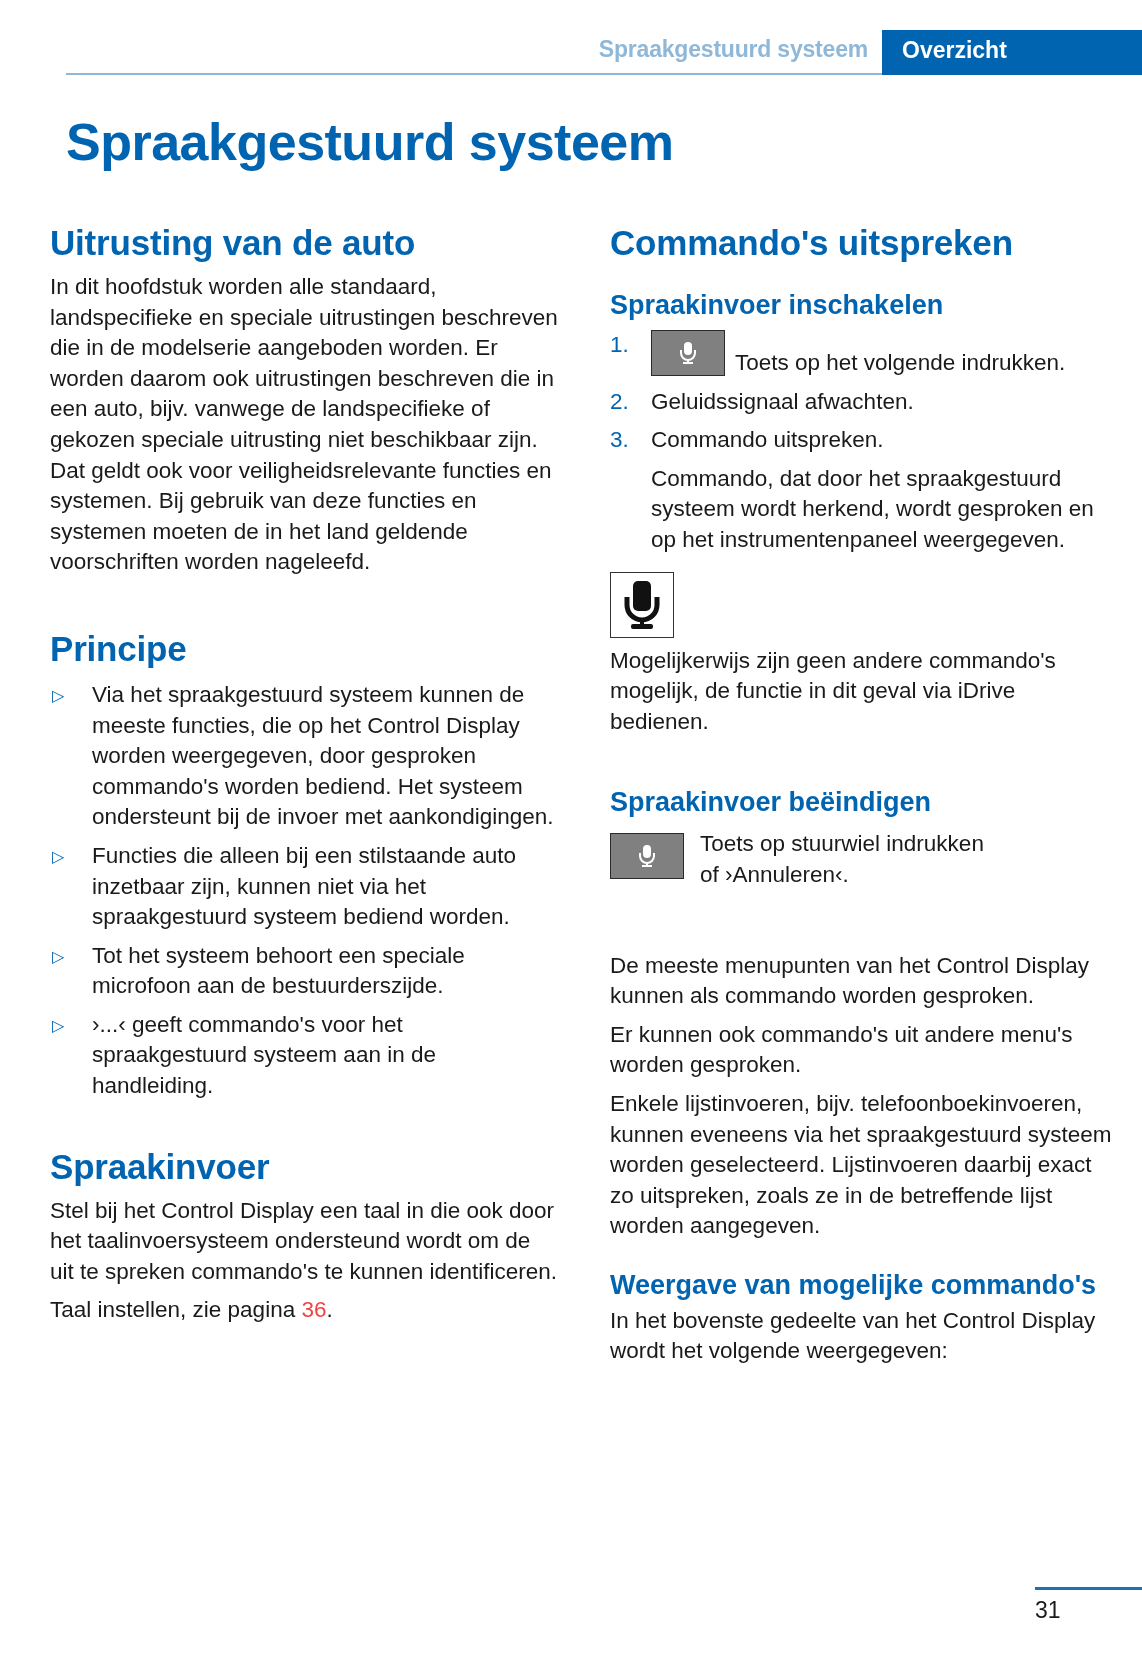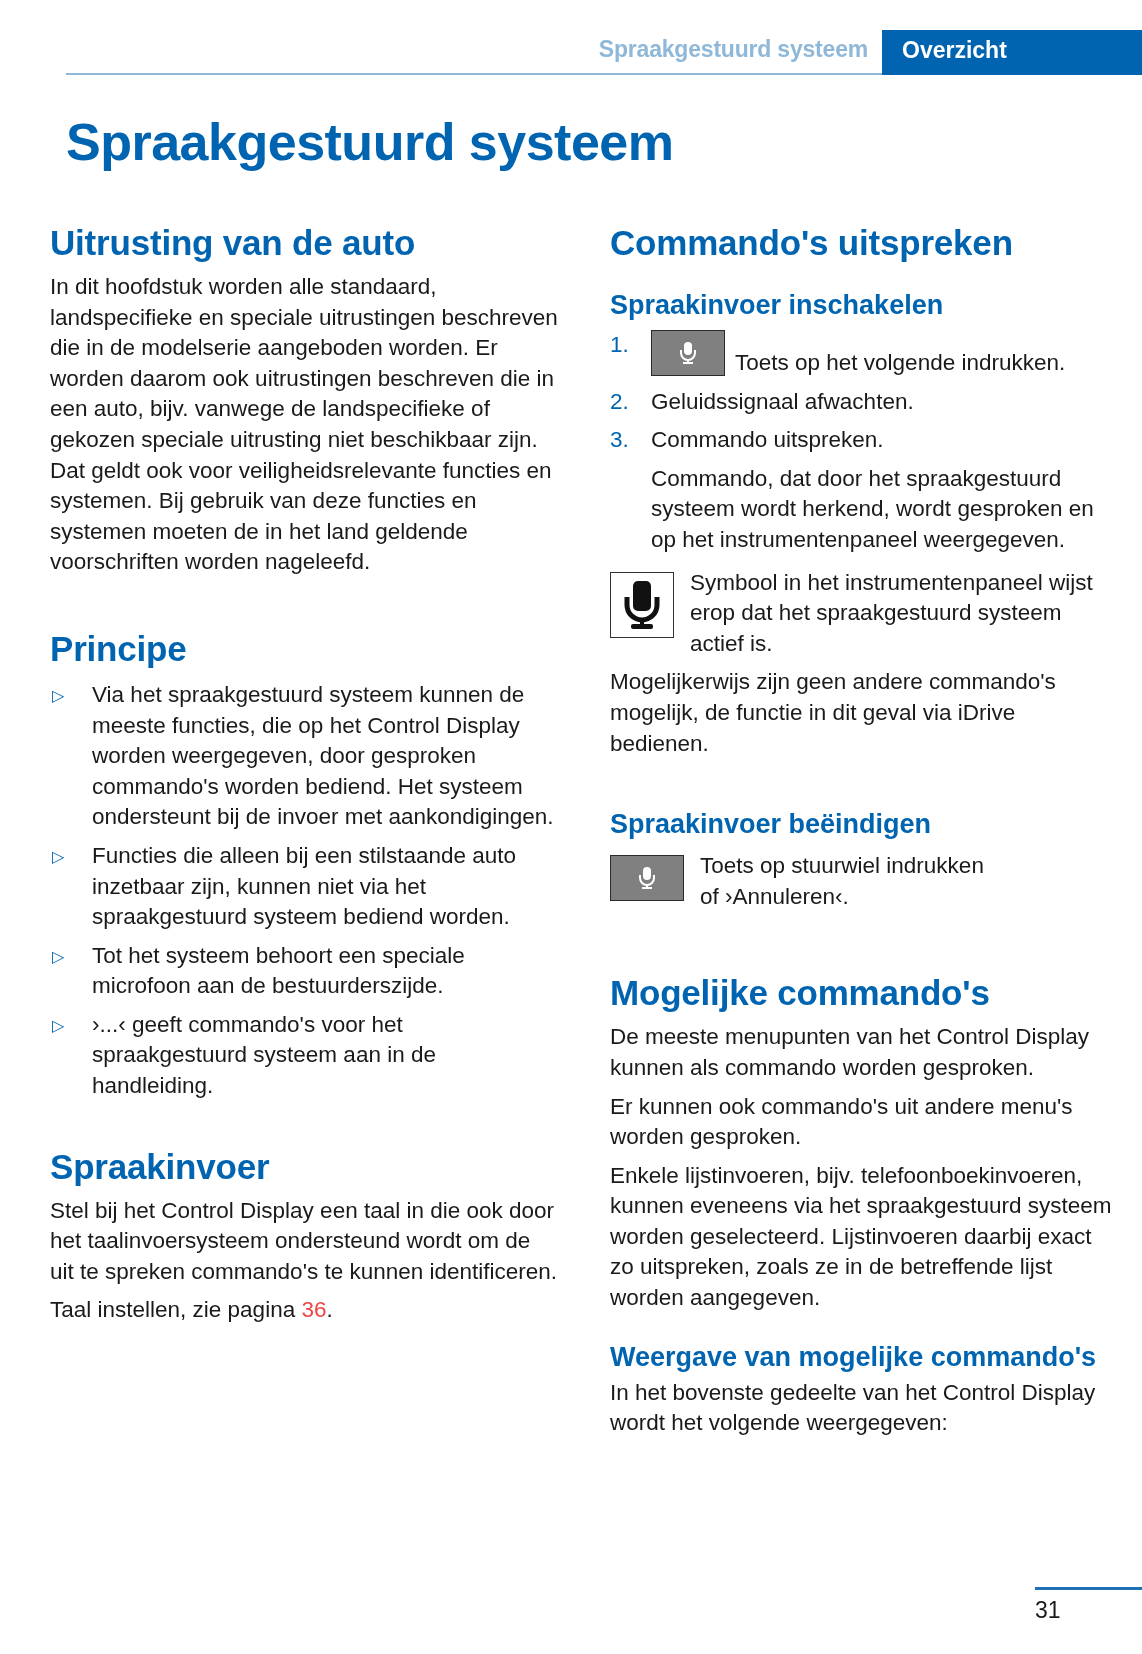--- a/index.html
+++ b/index.html
@@ -95,21 +95,20 @@
 
       <div class="symbol-row" style="margin-top:12px">
         <span class="symbol-box">
             <svg width="40" height="52" viewBox="0 0 40 52">
               <rect x="11" y="2" width="18" height="30" rx="5" fill="#111"></rect>
               <path d="M5 18 v8 a15 15 0 0 0 30 0 v-8" fill="none" stroke="#111" stroke-width="5"></path>
               <rect x="18" y="40" width="4" height="6" fill="#111"></rect>
               <rect x="9" y="45" width="22" height="5" rx="2" fill="#111"></rect>
             </svg>
           </span>
-        <p>Symbool in het instrumentenpaneel wijst erop dat het spraakgestuurd systeem actief is.</p>
       </div>
       <p class="sp8">Mogelijkerwijs zijn geen andere commando's mogelijk, de functie in dit geval via iDrive bedienen.</p>
     </div>
 
     <div style="margin-top:48px">
       <h3>Spraakinvoer beëindigen</h3>
       <div class="end-row" style="margin-top:10px">
         <span class="mic-btn">
             <svg width="18" height="24" viewBox="0 0 18 24">
               <rect x="5" y="1" width="8" height="13" rx="4" fill="#fff"></rect>
@@ -118,21 +117,20 @@
               <rect x="4" y="21" width="10" height="2" fill="#fff"></rect>
             </svg>
           </span>
         <p>Toets op stuurwiel indrukken</p>
         <p>of ›Annuleren‹.</p>
       </div>
     </div>
   </section>
 
   <section style="margin-top:60px">
-    <h2>Mogelijke commando's</h2>
     <p style="margin-top:8px">De meeste menupunten van het Control Display kunnen als commando worden gesproken.</p>
     <p class="sp8">Er kunnen ook commando's uit andere menu's worden gesproken.</p>
     <p class="sp8">Enkele lijstinvoeren, bijv. telefoonboekinvoeren, kunnen eveneens via het spraakgestuurd systeem worden geselecteerd. Lijstinvoeren daarbij exact zo uitspreken, zoals ze in de betreffende lijst worden aangegeven.</p>
     <div style="margin-top:26px">
       <h3>Weergave van mogelijke commando's</h3>
       <p style="margin-top:4px">In het bovenste gedeelte van het Control Display wordt het volgende weergegeven:</p>
     </div>
   </section>
 </div>
 

